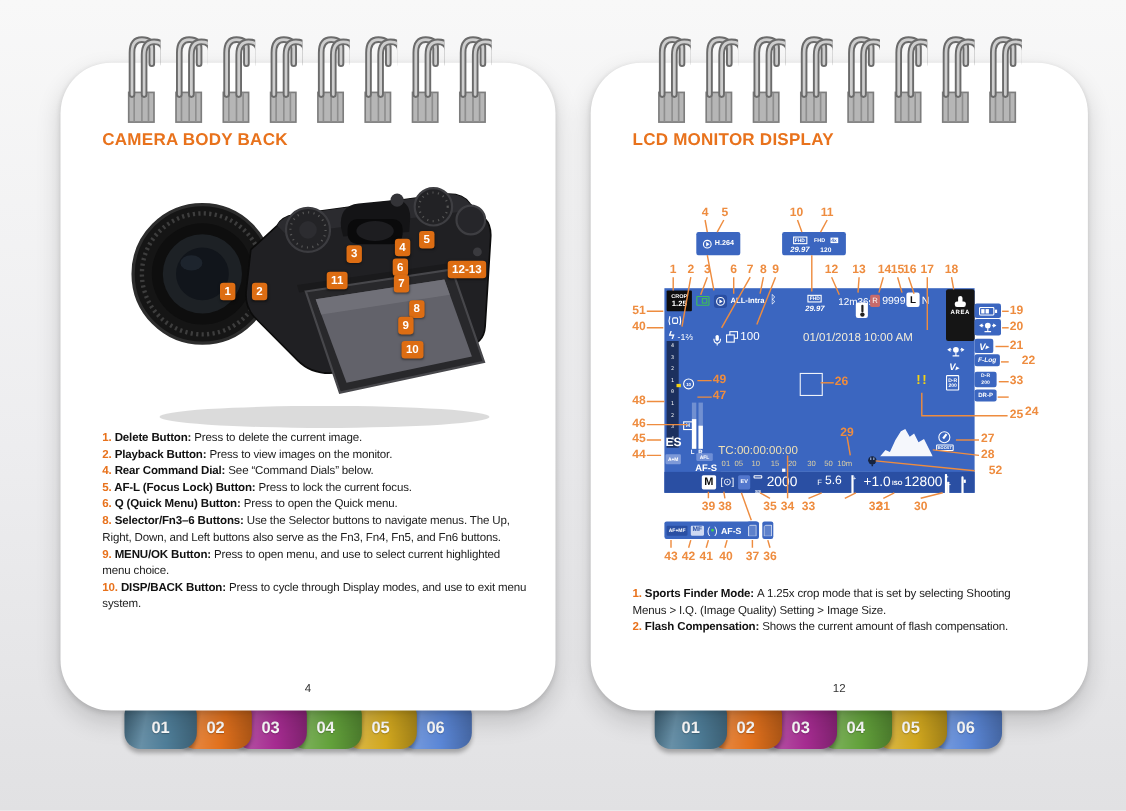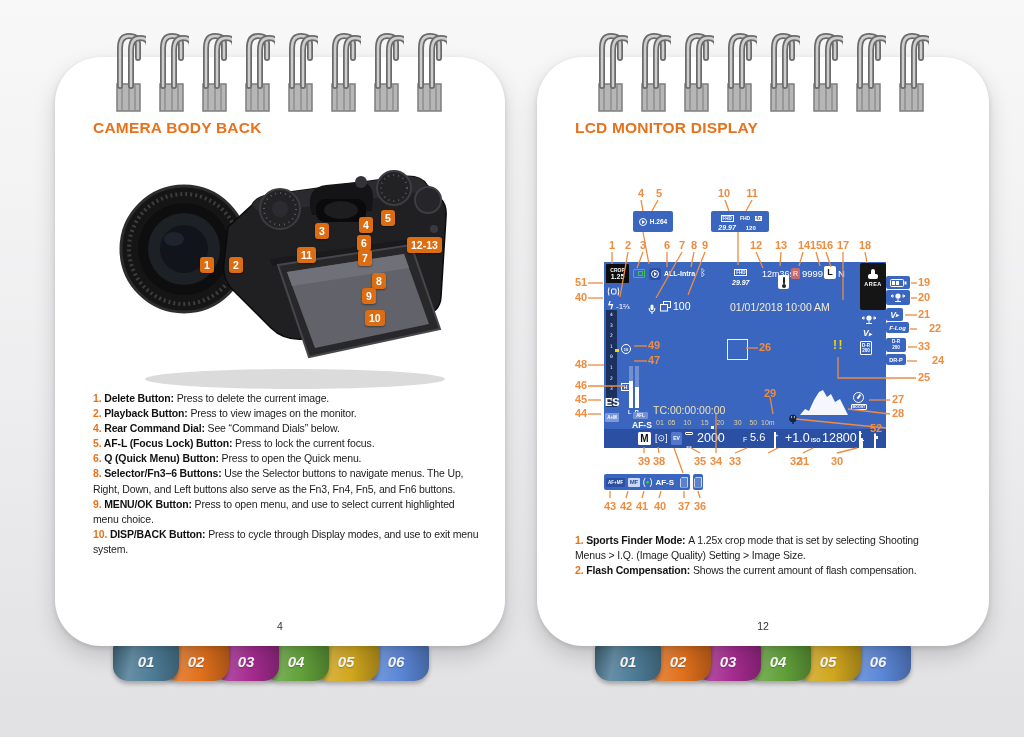--- a/index.html
+++ b/index.html
@@ -17,21 +17,21 @@
 
   
   .spiral{position:absolute;top:-27px;left:0;width:100%;height:86px;z-index:9;pointer-events:none;}
   .sp-unit{position:absolute;top:0;width:34px;height:86px;}
 
   
   .tabs{position:absolute;top:583px;left:0;width:100%;height:46px;z-index:1;}
   .tab{position:absolute;top:0;width:66px;height:41px;border-radius:9px 9px 15px 15px;
        color:#fff;font-weight:bold;font-size:15px;text-align:center;padding-top:13px;
        box-sizing:border-box;box-shadow:0 3px 4px rgba(0,0,0,.28);
-       text-shadow:0 1px 1px rgba(0,0,0,.25);font-style:italic;}
+       text-shadow:0 1px 1px rgba(0,0,0,.25);}
 
   .title{position:absolute;left:38px;top:62px;color:#e8721c;font-size:15.5px;
          font-weight:bold;letter-spacing:.2px;}
   .note{position:absolute;left:38px;top:87px;width:332px;font-size:11.5px;font-weight:bold;
         color:#121212;line-height:16.5px;}
   .note .nlabel{font-style:italic;}
   .itemlist{position:absolute;font-size:10.5px;line-height:15.1px;color:#1c1c1c;letter-spacing:-.15px;}
   #left-items{left:38px;top:334px;width:388px;}
   #right-items{left:38px;top:476px;width:374px;}
   .item{margin:0;}
@@ -560,25 +560,25 @@
           <div class="callout" style="left: 44px; top: 351px;">44</div>
           <div class="callout" style="left: 117px; top: 283px;">49</div>
           <div class="callout" style="left: 117px; top: 298px;">47</div>
           <div class="callout" style="left: 228px; top: 285px;">26</div>
           <div class="callout" style="left: 233px; top: 331px;">29</div>
           <div class="callout" style="left: 387px; top: 220px;">19</div>
           <div class="callout" style="left: 387px; top: 235px;">20</div>
           <div class="callout" style="left: 387px; top: 252px;">21</div>
           <div class="callout" style="left: 398px; top: 266px;">22</div>
           <div class="callout" style="left: 387px; top: 284px;">33</div>
-          <div class="callout" style="left: 387px; top: 298px; padding-left: 28px;">24</div>
+          <div class="callout" style="left: 387px; top: 312px; padding-left: 28px;">24</div>
           <div class="callout" style="left: 387px; top: 315px;">25</div>
           <div class="callout" style="left: 361px; top: 337px;">27</div>
           <div class="callout" style="left: 361px; top: 351px;">28</div>
-          <div class="callout" style="left: 339px; top: 366px; text-align: center;">52</div>
+          <div class="callout" style="left: 368px; top: 366px; text-align: center;">52</div>
           <div class="callout" style="left: 107px; top: 399px;">39</div>
           <div class="callout" style="left: 122px; top: 399px;">38</div>
           <div class="callout" style="left: 163px; top: 399px;">35</div>
           <div class="callout" style="left: 179px; top: 399px;">34</div>
           <div class="callout" style="left: 198px; top: 399px;">33</div>
           <div class="callout" style="left: 231px; top: 399px; margin-left: 28px;">32</div>
           <div class="callout" style="left: 266px; top: 399px;">31</div>
           <div class="callout" style="left: 300px; top: 399px;">30</div>
           <div class="callout" style="left: 73px; top: 444px;">43</div>
           <div class="callout" style="left: 89px; top: 444px;">42</div>

